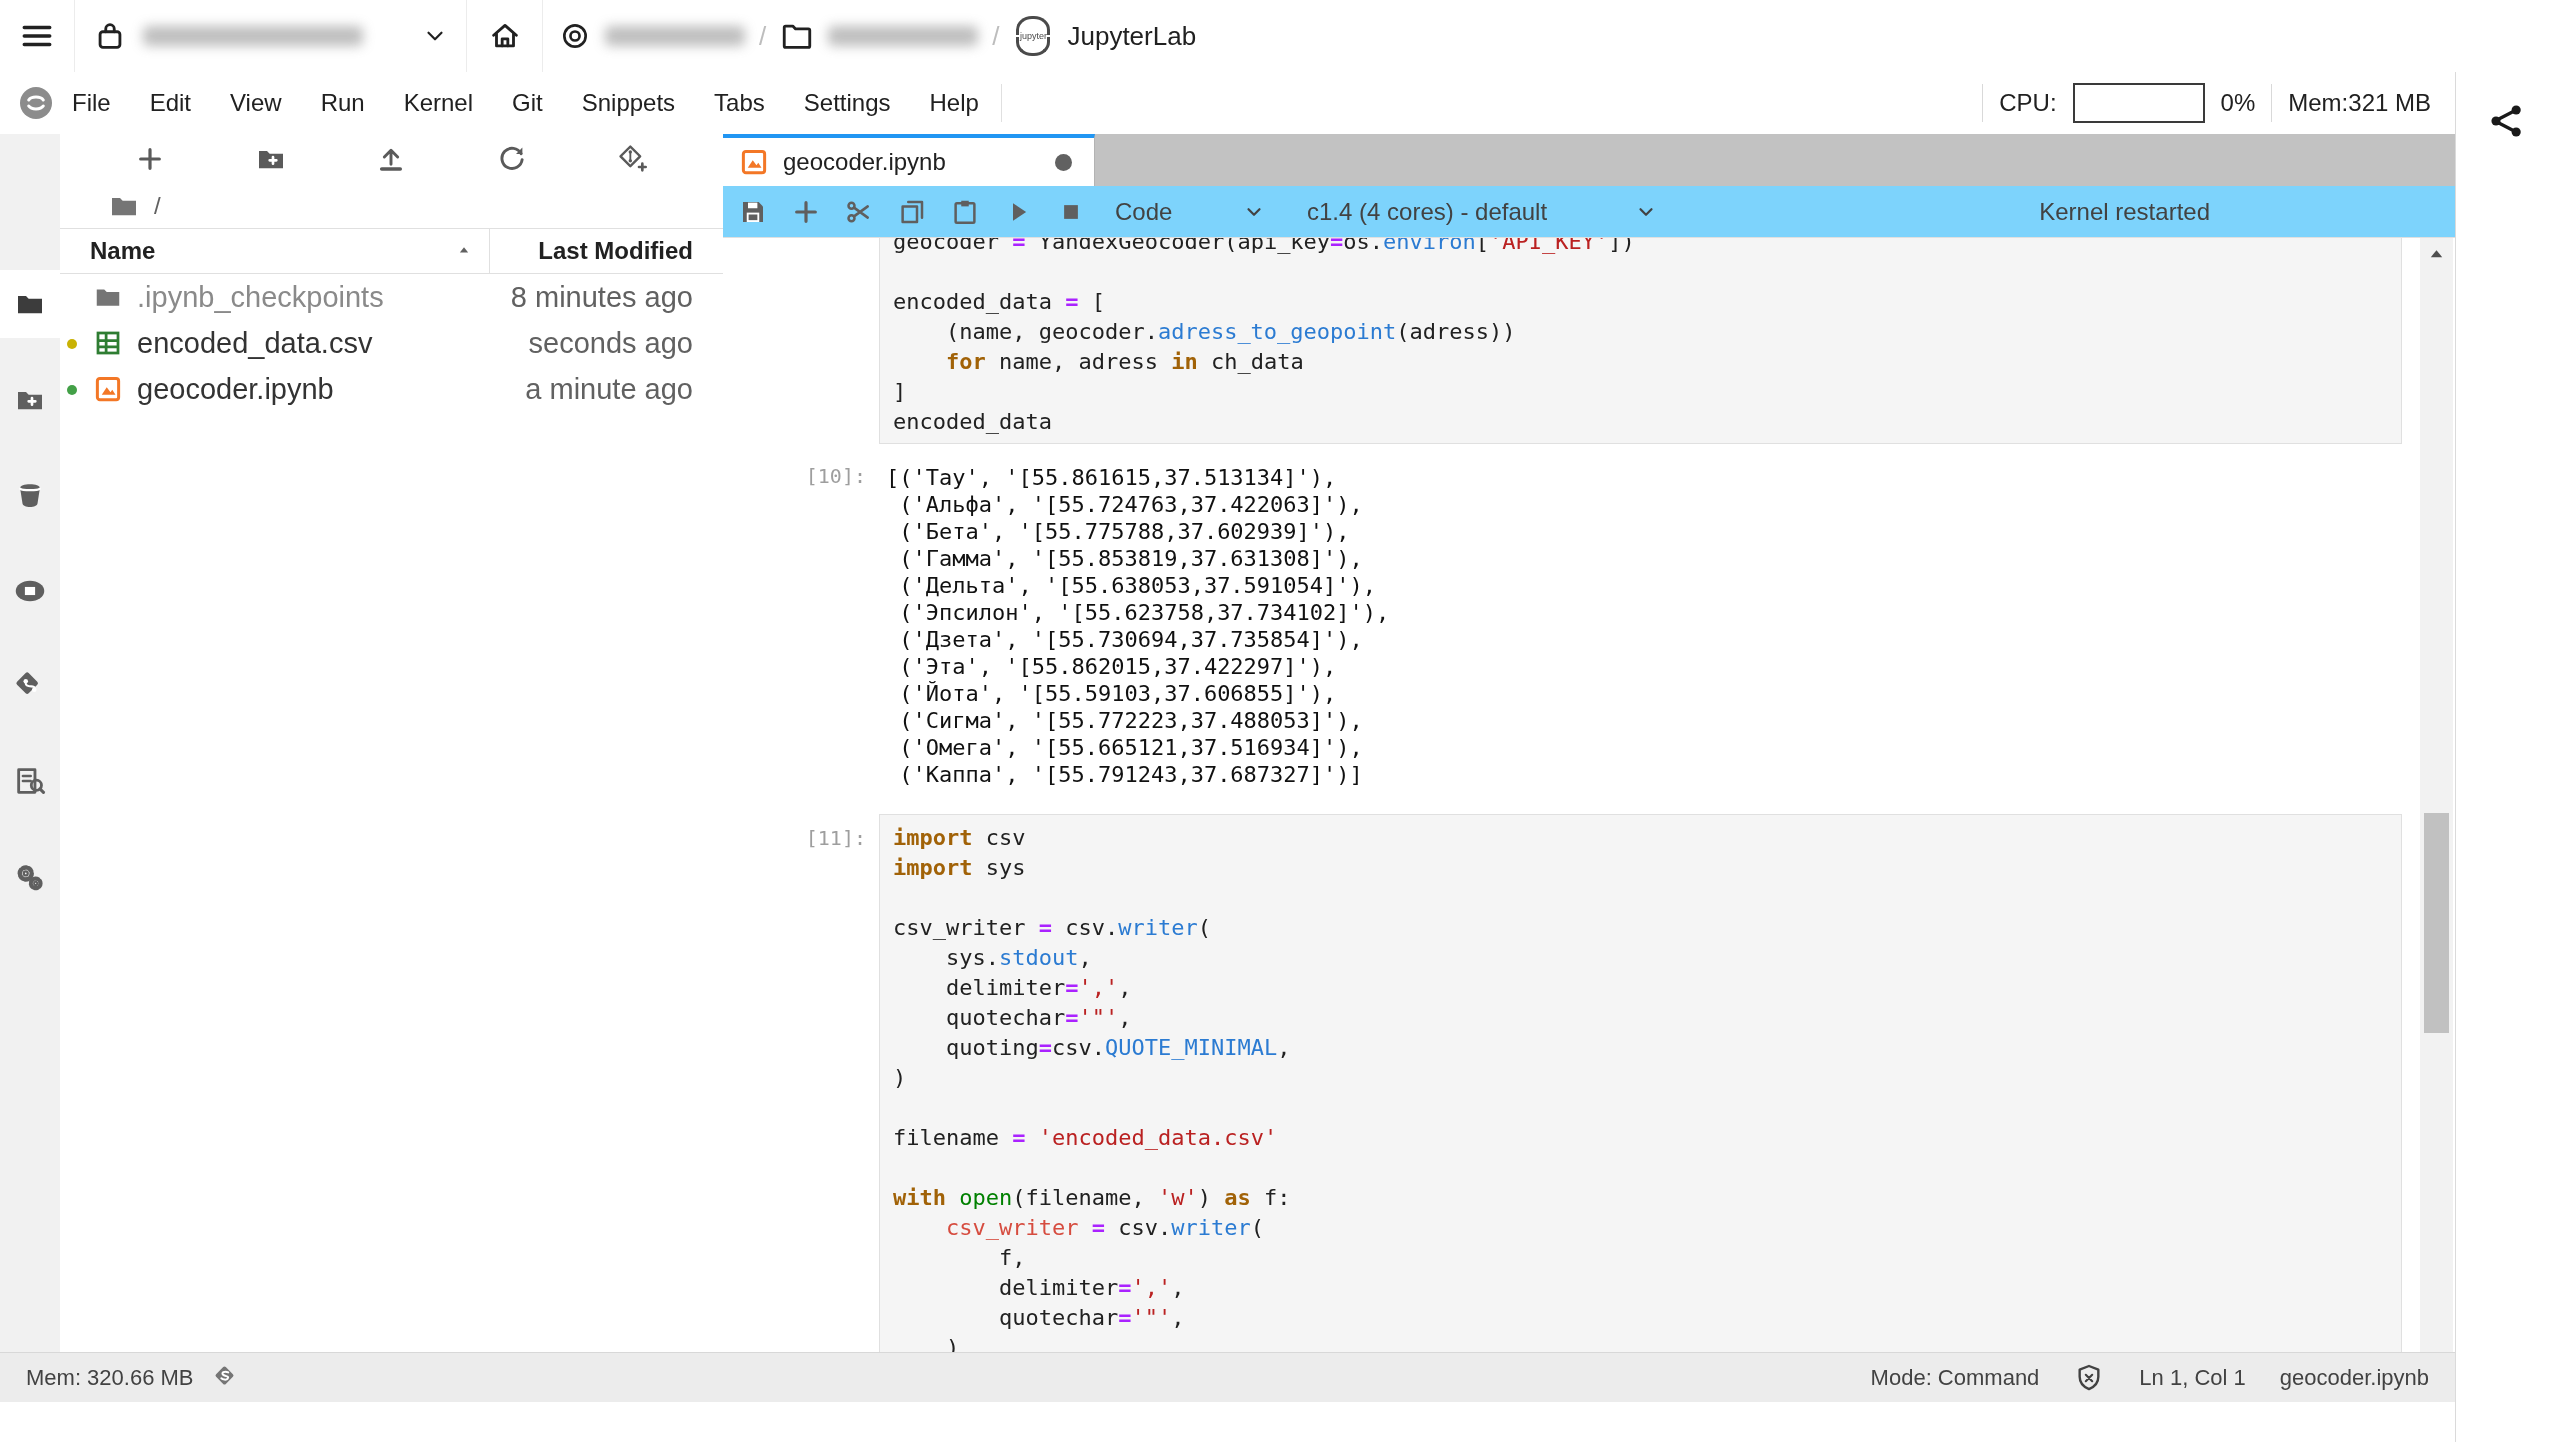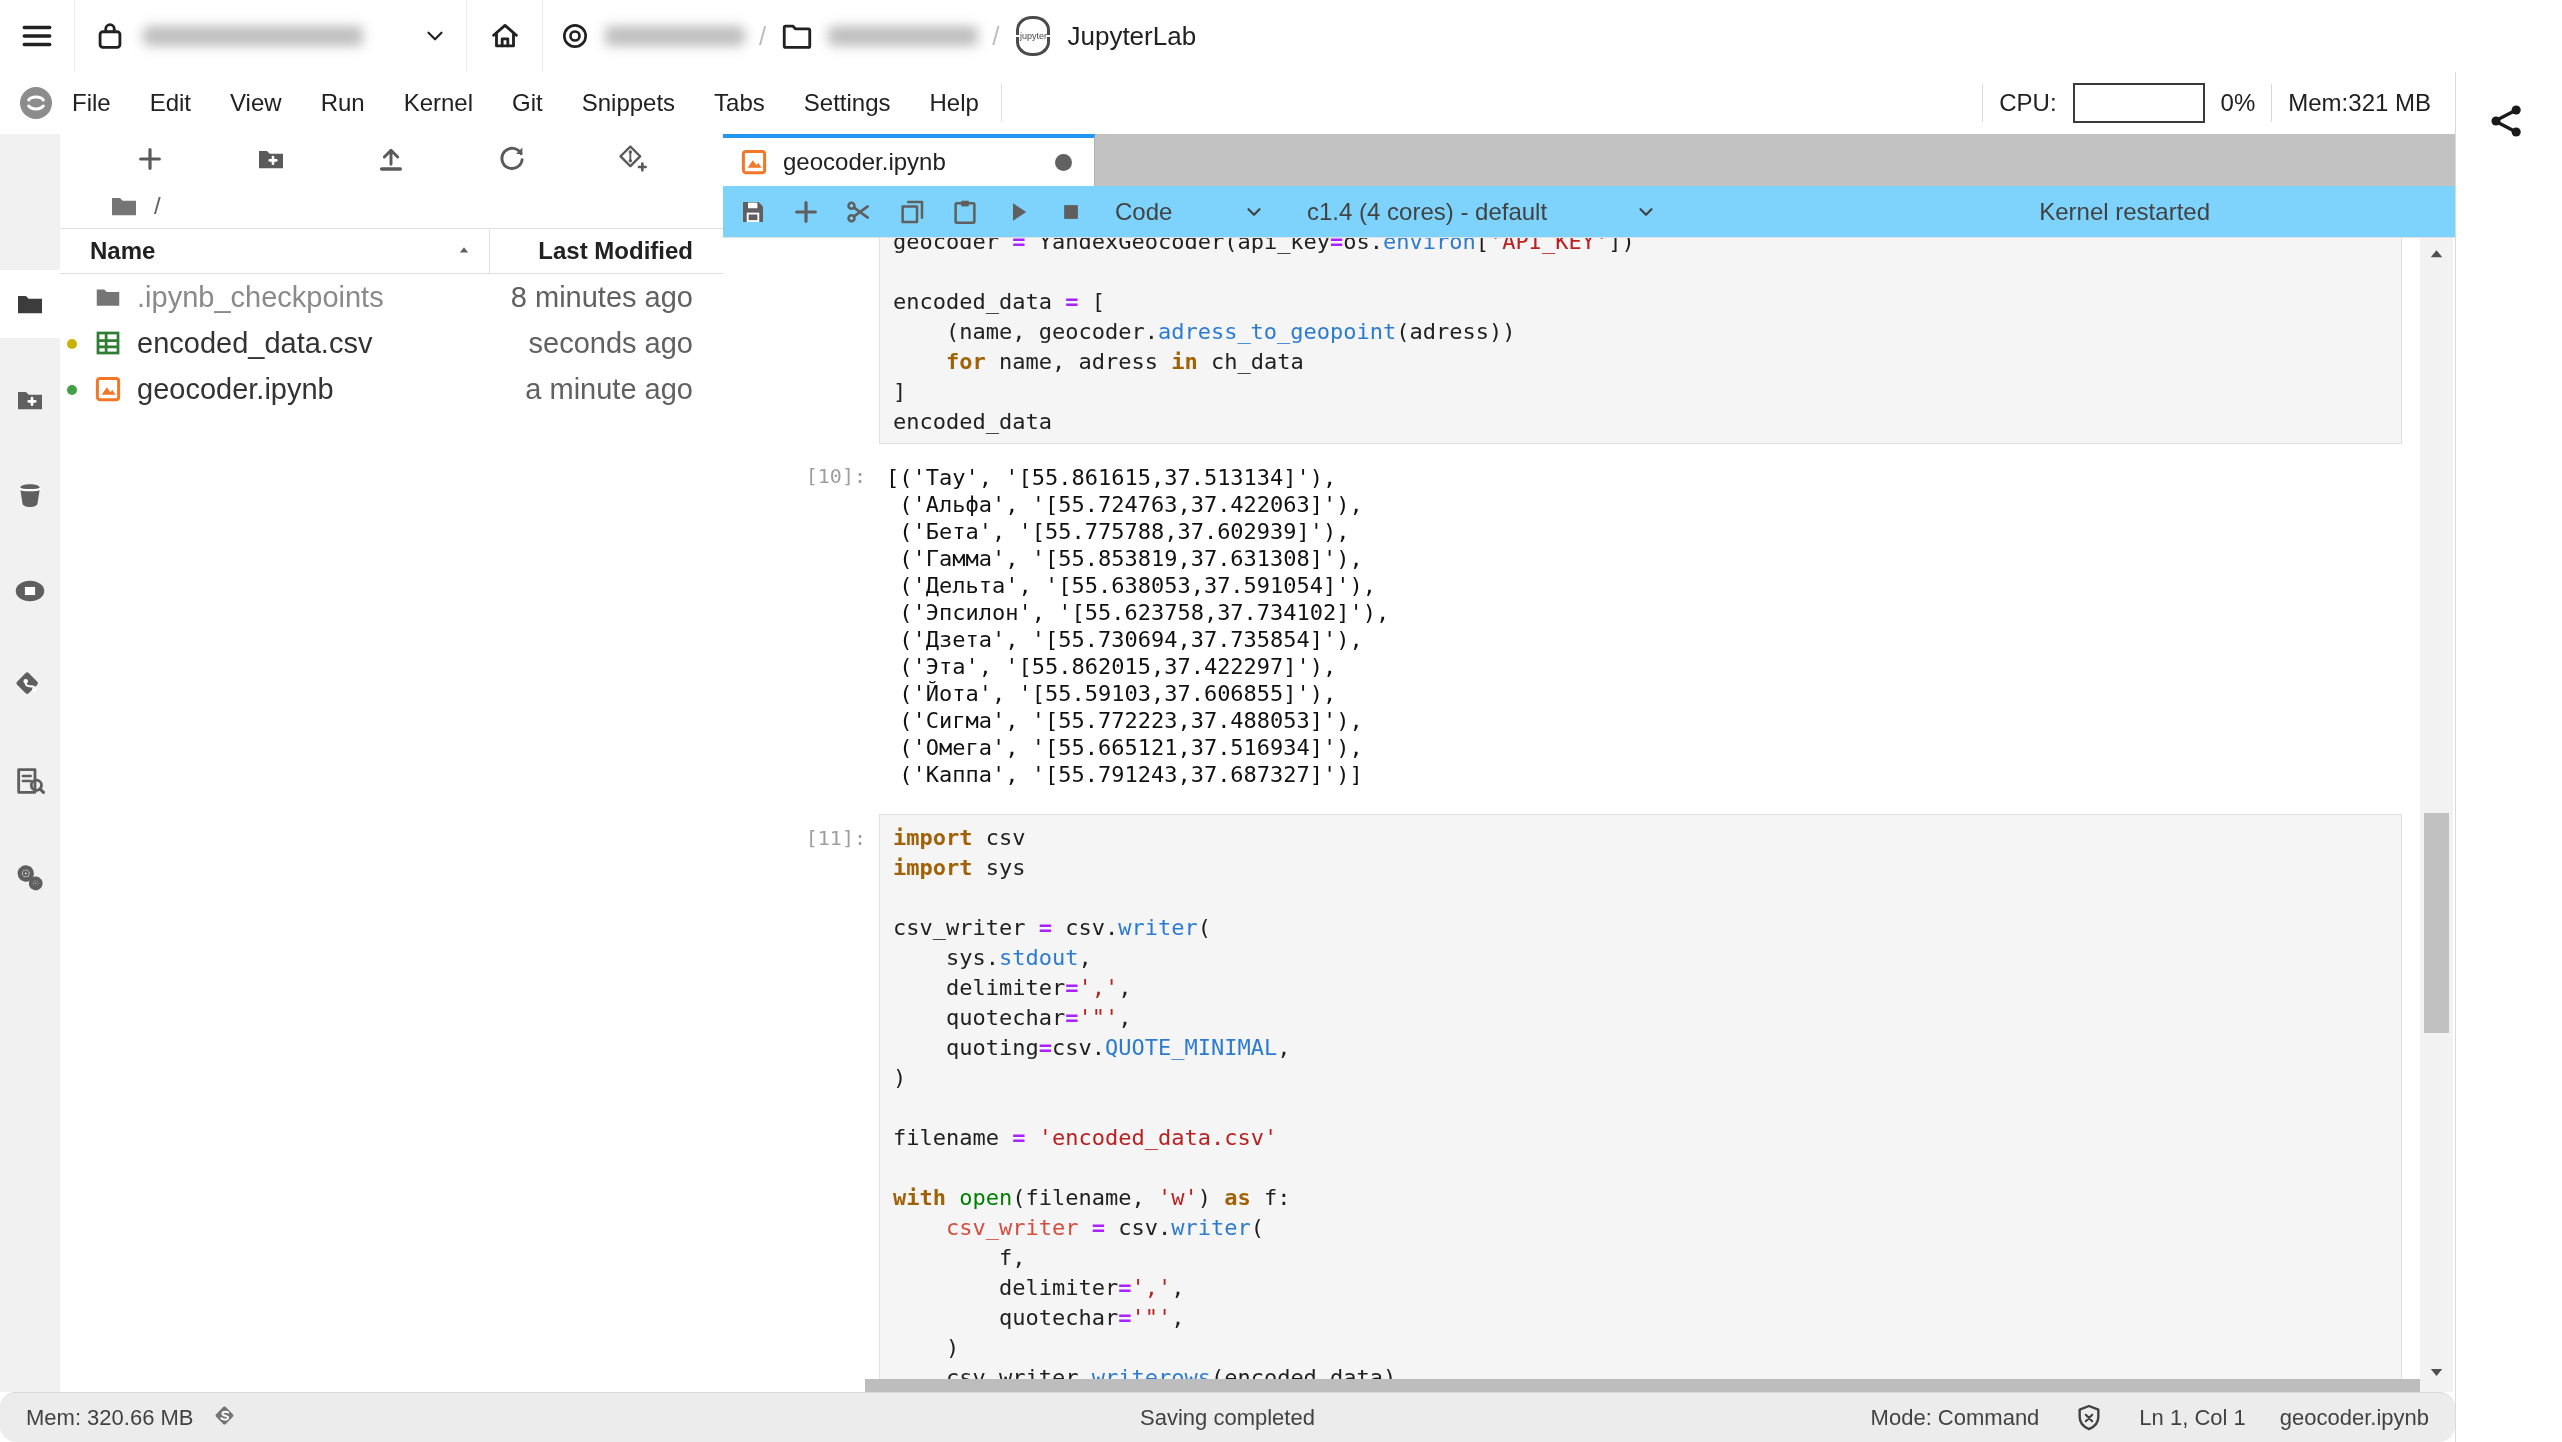--- a/index.html
+++ b/index.html
@@ -108,22 +108,22 @@
   #cell2 .prompt{top:588px;}
 
   
   .vscroll{position:absolute;left:1697px;top:0;width:33px;height:1154px;background:#f2f2f2;}
   .vthumb{position:absolute;left:4px;top:575px;width:25px;height:220px;background:#c1c1c1;cursor:pointer;}
   .varrow{position:absolute;left:6px;width:21px;height:21px;color:#4f4f4f;cursor:pointer;}
   .va-up{top:6px;} .va-down{bottom:10px;}
   .hbar{position:absolute;left:142px;top:1141px;width:1555px;height:13px;background:#bdbdbd;cursor:pointer;}
 
   
-  .statusbar{position:absolute;left:0;top:1392px;width:2455px;height:50px;background:#ececec;border-top:1px solid #d8d8d8;
-             display:flex;align-items:center;font-size:22px;color:#424242;box-sizing:border-box;padding:8px 26px;border-radius:16px;}
+  .statusbar{position:absolute;left:0;top:1352px;width:2455px;height:50px;background:#ececec;border-top:1px solid #d8d8d8;
+             display:flex;align-items:center;font-size:22px;color:#424242;box-sizing:border-box;padding:8px 26px;}
   .sb-left{display:flex;align-items:center;gap:18px;}
   .sb-center{position:absolute;left:0;right:0;text-align:center;pointer-events:none;}
   .sb-right{margin-left:auto;display:flex;align-items:center;gap:34px;}
 </style>
 </head>
 <body>
 
 <header class="topbar">
   <div class="tb-sec tb-burger">
     <span class="ico">
@@ -545,21 +545,20 @@
 <footer class="statusbar">
   <div class="sb-left">
     <span>Mem: 320.66 MB</span>
     <span class="ico">
         <svg width="30" height="30" viewBox="0 0 24 24" fill="none" stroke="currentColor" stroke-width="2" stroke-linecap="round" stroke-linejoin="round">
           <rect x="4.5" y="4.5" width="11" height="11" transform="rotate(45 10 10)" fill="#757575" stroke="none" rx="1.5"></rect>
           <path d="M13 7.5c-3-1.5-6 .5-4 2s5 .8 3.5 3c-1 1.4-4 .8-5-.3" stroke="#fff" stroke-width="1.6" fill="none"></path>
         </svg>
       </span>
   </div>
-  <div class="sb-center">Saving completed</div>
   <div class="sb-right">
     <span>Mode: Command</span>
     <span class="ico">
         <svg width="32" height="32" viewBox="0 0 24 24" fill="none" stroke="currentColor" stroke-width="2" stroke-linecap="round" stroke-linejoin="round">
           <path d="M12 3l7 2.8V11c0 4.8-3.4 7.8-7 9.3C8.4 18.8 5 15.8 5 11V5.8z" stroke-width="1.8"></path>
           <path d="M9.6 9.6l4.8 4.8M14.4 9.6l-4.8 4.8" stroke-width="1.6"></path>
         </svg>
       </span>
     <span>Ln 1, Col 1</span>
     <span>geocoder.ipynb</span>

